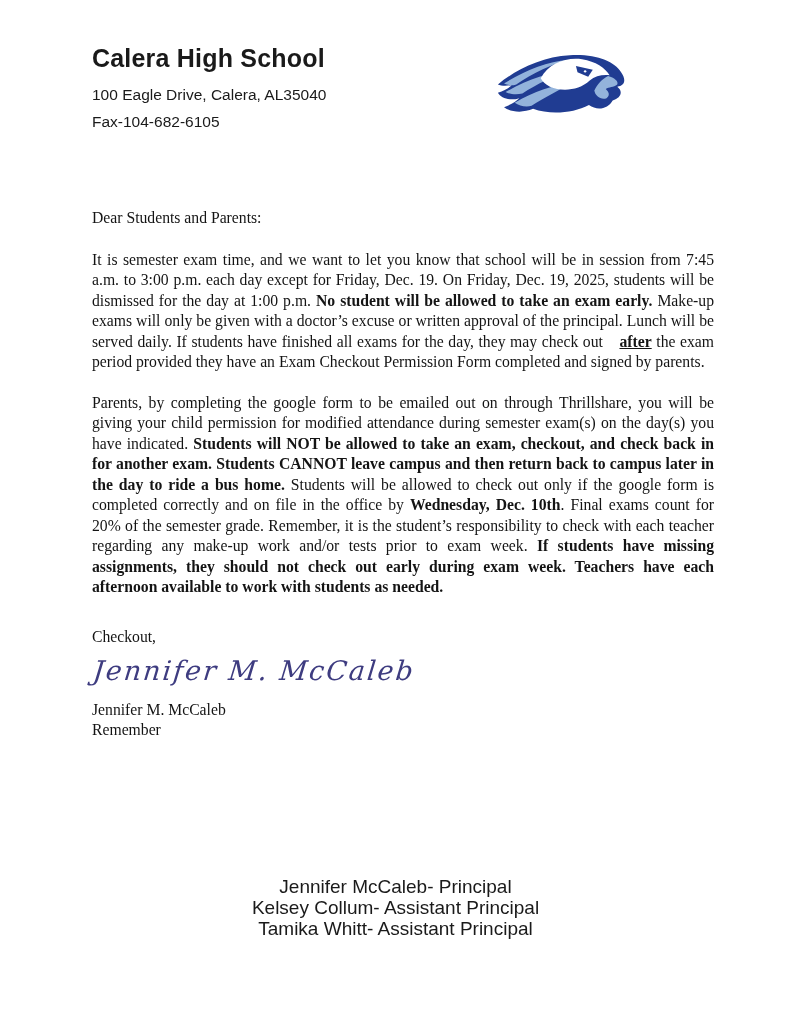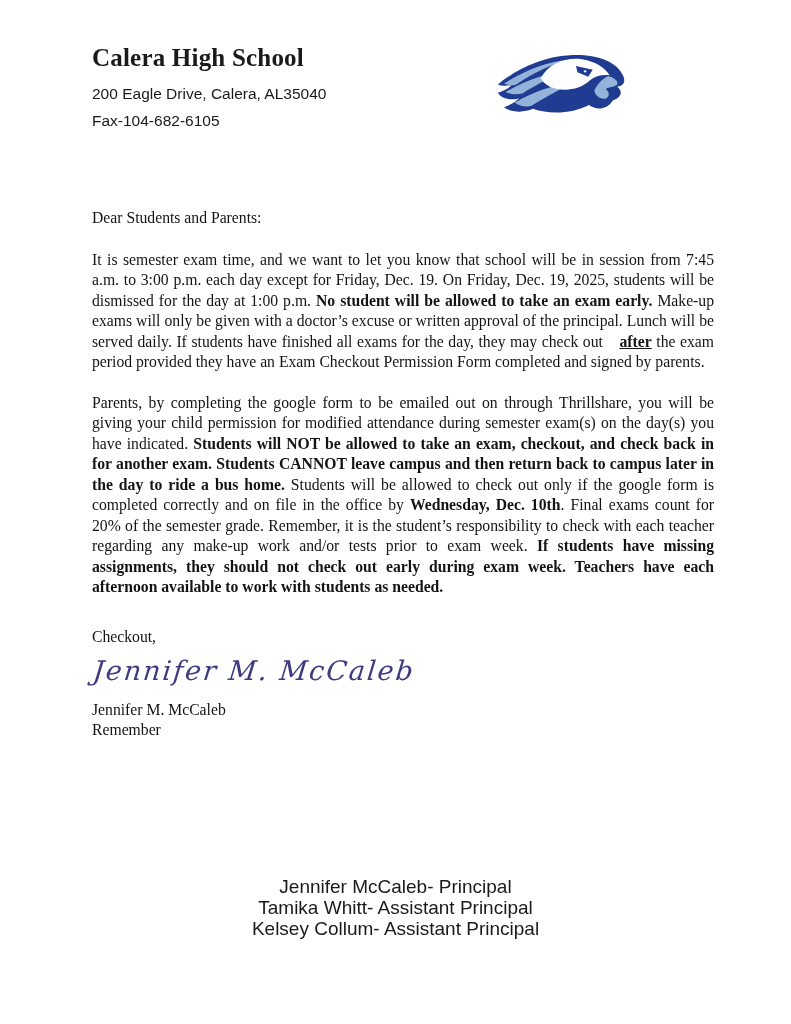--- a/index.html
+++ b/index.html
@@ -15,21 +15,21 @@
   .letterhead {
     position: absolute;
     top: 44px;
     left: 92px;
     right: 77px;
     display: flex;
     justify-content: space-between;
     align-items: flex-start;
   }
   .school-name {
-    font-family: Liberation Serif, serif;
+    font-family: Liberation Sans, sans-serif;
     font-weight: bold;
     font-size: 25px;
     color: #1a1a1a;
     margin: 0 0 8px 0;
     letter-spacing: 0.2px;
   }
   .school-line {
     font-family: "Liberation Sans", sans-serif;
     font-size: 15.5px;
     color: #1a1a1a;
@@ -86,21 +86,21 @@
   }
 </style>
 </head>
 <body>
 
 <div class="page">
 
   <div class="letterhead">
     <div>
       <h1 class="school-name">Calera High School</h1>
-      <div class="school-line">200 Eagle Drive, Calera, AL35040</div>
+      <div class="school-line">100 Eagle Drive, Calera, AL35040</div>
       <div class="school-line">Fax-104-682-6105</div>
     </div>
     <div class="logo">
       <svg viewBox="0 0 190 115" width="152" height="88" aria-hidden="true">
         <path d="M6 58 C 28 40, 62 22, 100 20 C 134 18, 158 28, 167 42 C 174 52, 172 60, 162 61 C 170 67, 167 76, 156 79 C 150 90, 136 93, 125 85 C 104 96, 74 98, 52 90 C 38 96, 22 94, 14 88 C 24 84, 30 80, 34 76 C 22 80, 10 76, 6 69 C 14 66, 20 63, 24 59 C 17 60, 10 60, 6 58 Z" fill="#203c92"></path>
         <path d="M14 57 C 40 40, 70 28, 98 26 C 80 30, 50 44, 30 58 C 24 60, 18 59, 14 57 Z" fill="#93b3db"></path>
         <path d="M16 68 C 44 52, 74 42, 100 40 C 82 46, 56 58, 38 70 C 30 72, 22 71, 16 68 Z" fill="#93b3db"></path>
         <path d="M28 82 C 52 68, 80 58, 104 56 C 88 64, 66 76, 50 86 C 42 88, 34 86, 28 82 Z" fill="#93b3db"></path>
         <path d="M62 50 C 72 30, 96 22, 116 25 C 134 28, 146 36, 152 46 C 142 45, 133 47, 126 53 C 112 66, 90 68, 74 61 C 68 58, 64 54, 62 50 Z" fill="#ffffff"></path>
         <path d="M150 47 C 158 49, 164 54, 162 58 C 157 62, 151 61, 147 64 C 151 68, 153 72, 148 76 C 141 79, 133 73, 132 66 C 136 58, 142 51, 150 47 Z" fill="#93b3db"></path>
@@ -117,17 +117,17 @@
     <p class="closing">Checkout,</p>
     <div class="signature">Jennifer M. McCaleb</div>
     <div class="signer">
       <div>Jennifer M. McCaleb</div>
       <div>Remember</div>
     </div>
   </div>
 
   <div class="staff-footer">
     <div>Jennifer McCaleb- Principal</div>
+    <div>Kelsey Collum- Assistant Principal</div>
     <div>Tamika Whitt- Assistant Principal</div>
-    <div>Kelsey Collum- Assistant Principal</div>
   </div>
 
 </div>
 
 </body></html>

